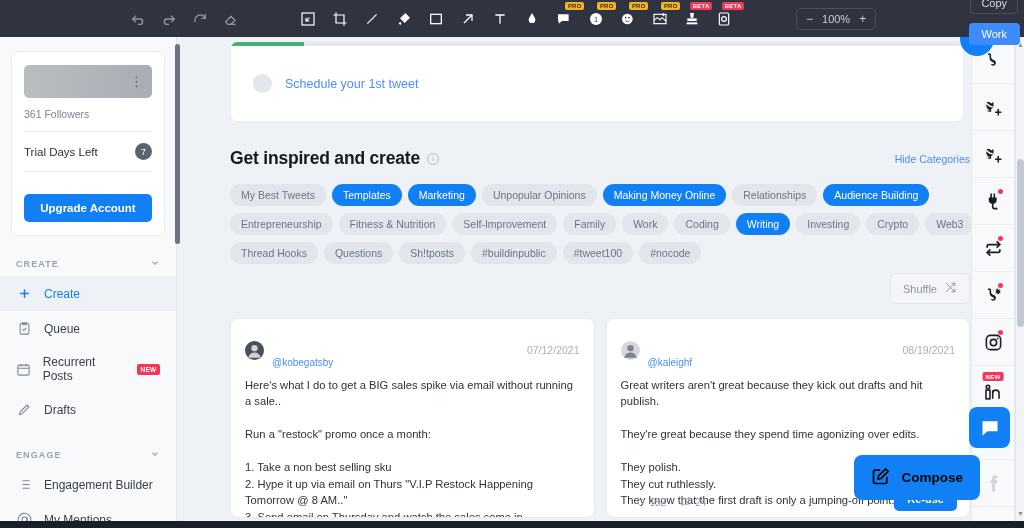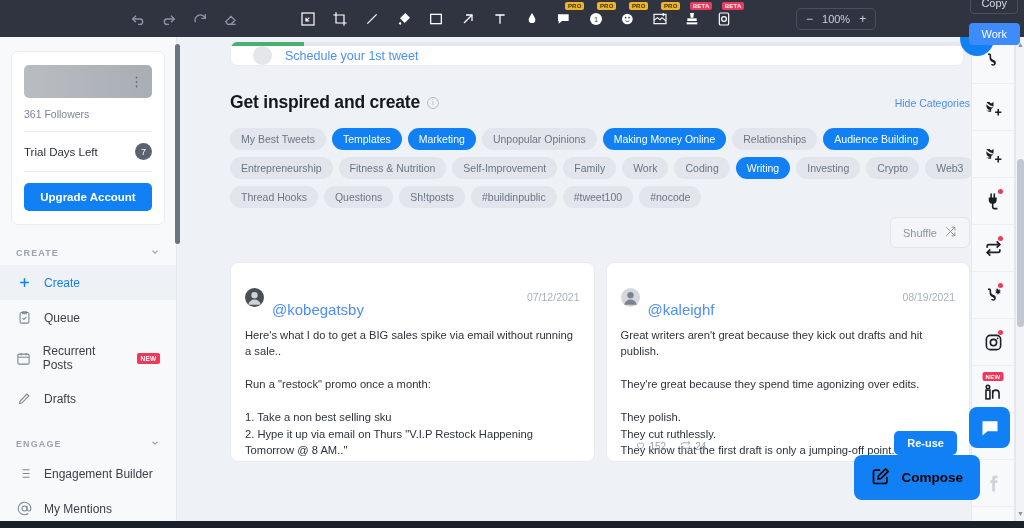--- a/index.html
+++ b/index.html
@@ -73,21 +73,21 @@
   .dots { color: #5a5f66; font-size: 13px; letter-spacing: 0; line-height: 6px; }
   .followers { font-size: 10.5px; color: #7b8495; margin-top: 10px; }
   .divider { height: 1px; background: #e8ecf1; margin: 11px 0; }
   .trial-row { display: flex; align-items: center; justify-content: space-between; gap: 16px; }
   .trial-label { font-size: 11.5px; color: #2b2f36; }
   .trial-pill {
     width: 17px; height: 17px; border-radius: 50%; background: #5c6370;
     color: #fff; font-size: 9px; display: flex; align-items: center; justify-content: center;
   }
   .upgrade-btn {
-    width: 100%; background: #1180f5; color: #fff; border: none;
+    margin-top: 11px; width: 100%; background: #1180f5; color: #fff; border: none;
     border-radius: 5px; padding: 8px 8px; font-size: 11.5px; font-weight: bold;
     cursor: pointer; font-family: inherit;
   }
   .sec-head {
     display: flex; align-items: center; justify-content: space-between;
     padding: 0 16px; margin-top: 22px; margin-bottom: 6px;
   }
   .sec-title { font-size: 9px; letter-spacing: 1.1px; color: #9aa2b1; font-weight: bold; }
   .chev { color: #9aa2b1; font-size: 9px; }
   .nav-item {
@@ -111,21 +111,21 @@
   .main {
     position: absolute; top: 37px; left: 186px; right: 53px; height: 484px;
     overflow: hidden;
   }
   .progress-card {
     margin: 5px 0 0 44px; background: #fff; border-radius: 7px;
     border: 1px solid #e9edf2; border-top: none; overflow: hidden; width: 734px;
   }
   .pbar { height: 4px; background: #e4e8ee; }
   .pbar > i { display: block; height: 4px; width: 10.2%; background: #4caf72; }
-  .pc-body { display: flex; align-items: center; gap: 13px; padding: 0 22px; }
+  .pc-body { display: flex; align-items: center; gap: 13px; padding: 28px 22px; }
   .pc-circle { width: 19px; height: 19px; border-radius: 50%; background: #e3e6ea; flex: none; }
   .pc-text { font-size: 12.5px; color: #4c8ef7; }
 
   .sec-title-row {
     display: flex; align-items: center; margin: 26px 0 0 44px; width: 740px;
   }
   .big-title { font-size: 17.5px; font-weight: bold; color: #15181d; letter-spacing: -.2px; }
   .info-ico {
     width: 12px; height: 12px; border: 1px solid #b7bec9; border-radius: 50%;
     color: #b7bec9; font-size: 8px; display: flex; align-items: center; justify-content: center;
@@ -152,21 +152,21 @@
   .tw-card {
     flex: 1; background: #fff; border: 1px solid #e7ebf0; border-radius: 8px;
     padding: 13px 14px 10px 14px; height: 200px; overflow: hidden; position: relative;
   }
   .tw-head { display: flex; align-items: center; margin-bottom: 9px; }
   .avatar {
     width: 19px; height: 19px; border-radius: 50%; background: #4a4f57; flex: none;
     overflow: hidden; display: flex; align-items: center; justify-content: center;
   }
   .avatar.grey { background: #d4d8de; }
-  .handle { font-size: 15px; color: #4c8ef7; margin-left: 8px; margin-top: 25px; }
+  .handle { font-size: 10px; color: #4c8ef7; margin-left: 8px; margin-top: 25px; }
   .tw-date { margin-left: auto; font-size: 10.5px; color: #a8b0bd; }
   .tw-body { font-size: 11.2px; line-height: 1.47; color: #2d333c; white-space: pre-wrap; }
   .tw-stats {
     position: absolute; bottom: 8px; left: 28px; display: flex; gap: 14px;
     align-items: center; font-size: 10px; color: #9aa2b1;
   }
   .stat { display: flex; align-items: center; gap: 4px; }
   .reuse-btn {
     position: absolute; right: 12px; bottom: 6px; background: #1180f5; color: #fff;
     border: none; border-radius: 5px; padding: 6px 13px; font-size: 11px;

